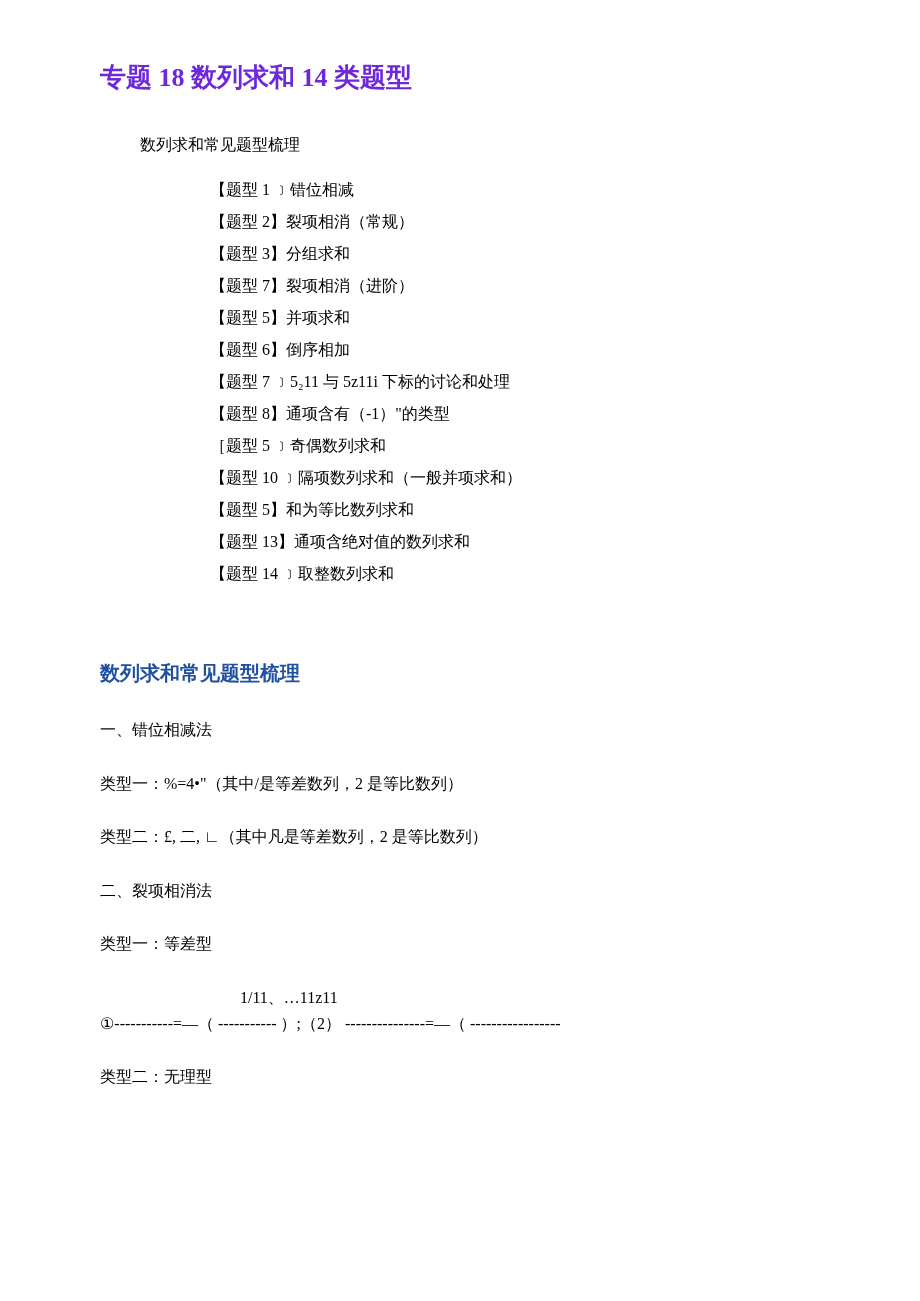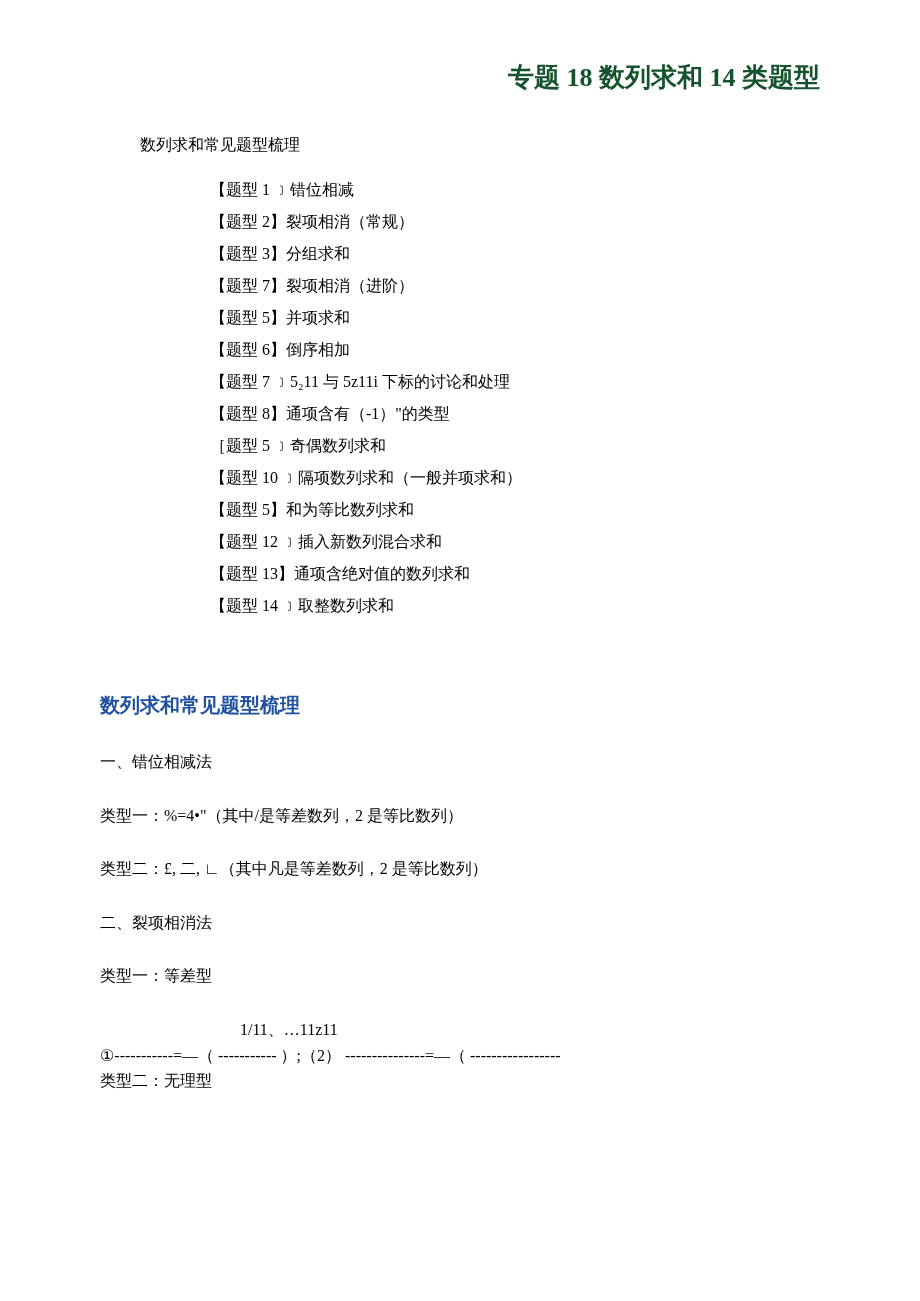--- a/index.html
+++ b/index.html
@@ -6,22 +6,22 @@
     body {
       width: 920px;
       height: 1301px;
       background: #ffffff;
       font-family: "SimSun", "宋体", serif;
       font-size: 16px;
       color: #000000;
       padding: 60px 100px 40px 100px;
     }
     .title {
-      text-align: right;
-      color: #14532d;
+      text-align: left;
+      color: #6d28d9;
       font-size: 26px;
       font-family: "SimSun", serif;
       margin-bottom: 40px;
     }
     .toc-header {
       font-size: 16px;
       margin-bottom: 18px;
       margin-left: 40px;
     }
     .toc-list {
@@ -39,20 +39,21 @@
       margin-bottom: 30px;
     }
     .para {
       font-size: 16px;
       margin-bottom: 28px;
       line-height: 1.6;
     }
     .formula-block {
       font-size: 16px;
       line-height: 1.6;
+      margin-bottom: 28px;
     }
     .formula-top {
       margin-left: 140px;
     }
     .formula-bottom {
       margin-left: 0;
     }
     .italic { font-style: italic; font-family: "Times New Roman", serif; }
   </style>
 </head>
@@ -67,21 +68,20 @@
   <div class="toc-item">【题型 2】裂项相消（常规）</div>
   <div class="toc-item">【题型 3】分组求和</div>
   <div class="toc-item">【题型 7】裂项相消（进阶）</div>
   <div class="toc-item">【题型 5】并项求和</div>
   <div class="toc-item">【题型 6】倒序相加</div>
   <div class="toc-item">【题型 7 ﹞5₂11 与 5z11i 下标的讨论和处理</div>
   <div class="toc-item">【题型 8】通项含有（-1）"的类型</div>
   <div class="toc-item">［题型 5 ﹞奇偶数列求和</div>
   <div class="toc-item">【题型 10 ﹞隔项数列求和（一般并项求和）</div>
   <div class="toc-item">【题型 5】和为等比数列求和</div>
-  <div class="toc-item">【题型 12 ﹞插入新数列混合求和</div>
   <div class="toc-item">【题型 13】通项含绝对值的数列求和</div>
   <div class="toc-item">【题型 14 ﹞取整数列求和</div>
 </div>
 
 <h2 class="section-title">数列求和常见题型梳理</h2>
 
 <div class="para">一、错位相减法</div>
 <div class="para">类型一：%=4•"（其中/是等差数列，2 是等比数列）</div>
 <div class="para">类型二：£, 二, ∟（其中凡是等差数列，2 是等比数列）</div>
 <div class="para">二、裂项相消法</div>

